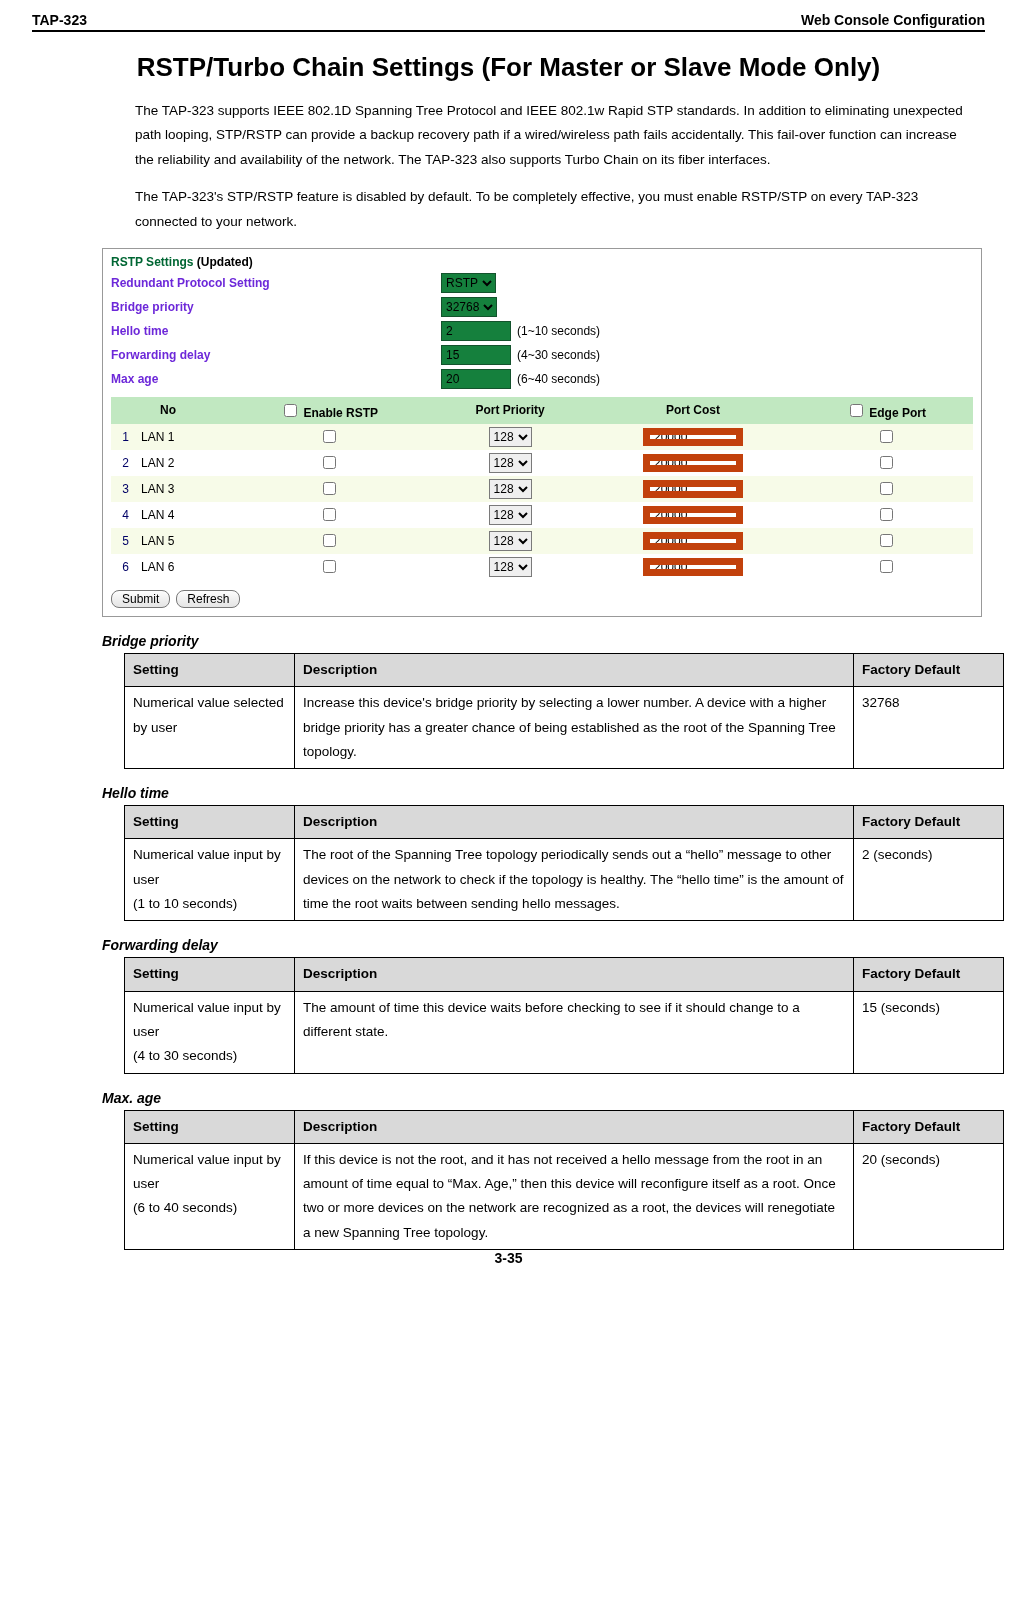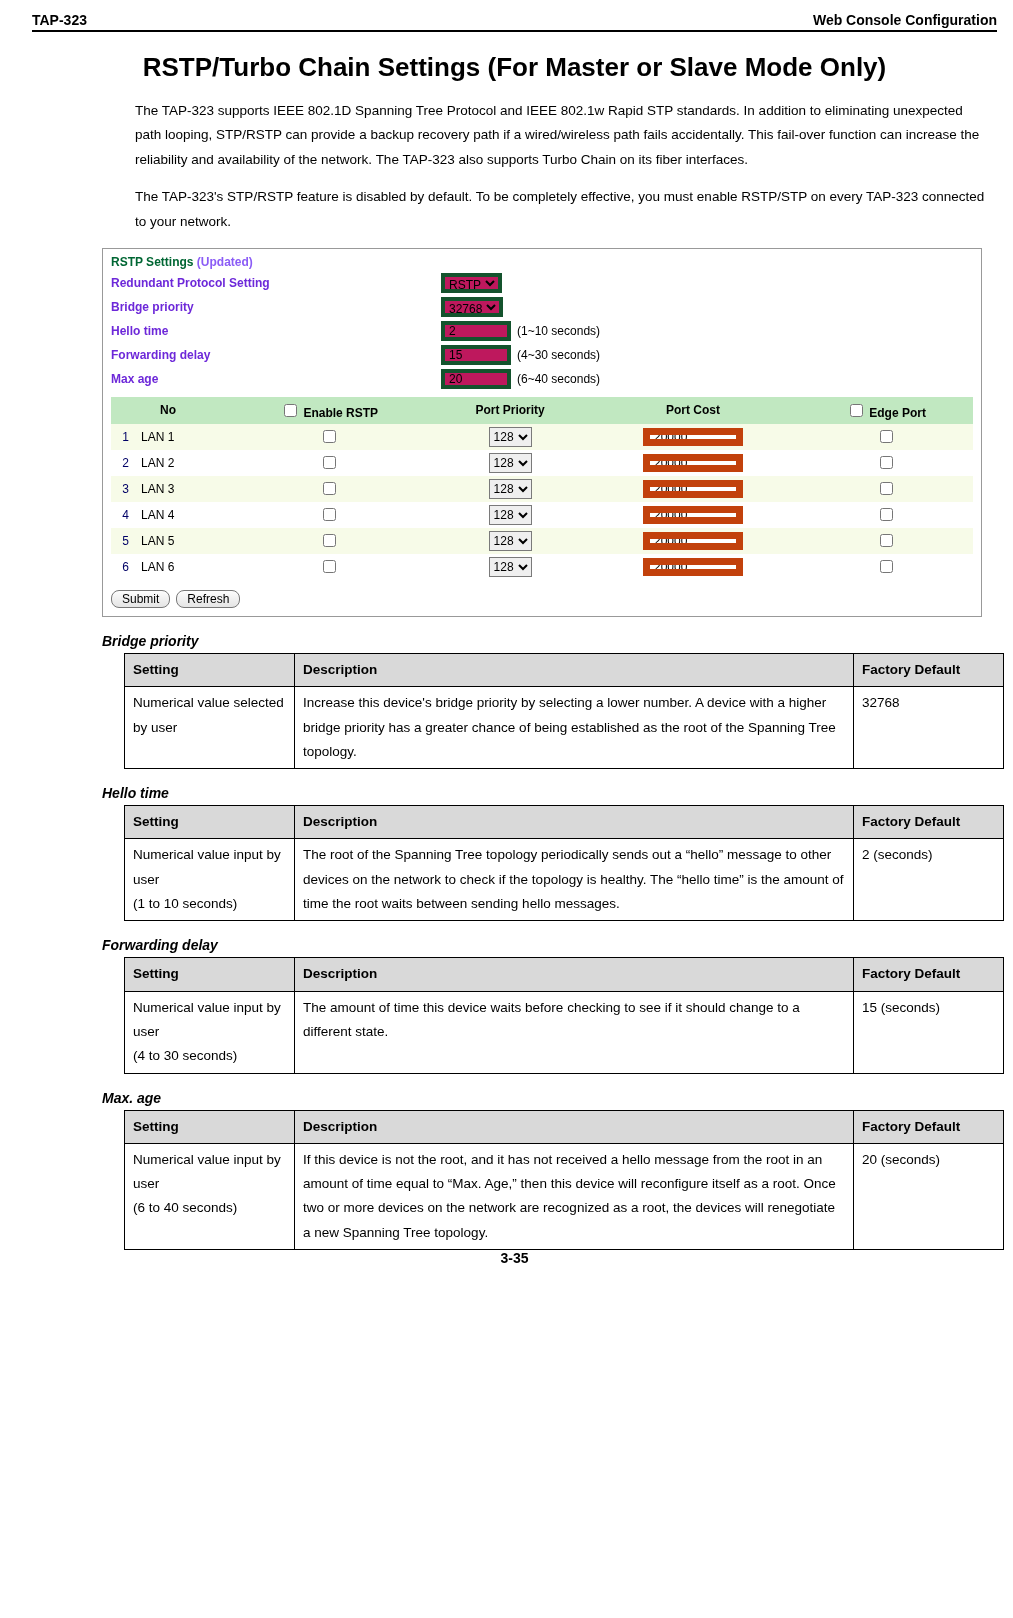--- a/index.html
+++ b/index.html
@@ -6,21 +6,21 @@
   body {
     font-family: Verdana, Geneva, sans-serif;
     font-size: 13.5px;
     color: #000;
     background: #fff;
     margin: 0;
     padding: 0;
     width: 1013px;
   }
   .page {
-    padding: 12px 16px 40px 32px;
+    padding: 12px 28px 40px 32px;
   }
   .top-header {
     display: flex;
     justify-content: space-between;
     font-weight: bold;
     font-size: 14px;
     border-bottom: 2px solid #000;
     padding-bottom: 2px;
     margin-bottom: 18px;
   }
@@ -41,26 +41,26 @@
   
   .ui-box {
     margin: 14px 0 14px 70px;
     border: 1px solid #999;
     padding: 6px 8px 8px 8px;
     width: 880px;
     font-family: Arial, sans-serif;
     font-size: 12px;
   }
   .ui-title .t1 { color:#006633; font-weight:bold; }
-  .ui-title .t2 { color:#8b5cf6; font-weight:bold; }
+  .ui-title .t2 { color:#000000; font-weight:bold; }
   .ui-form-row { display:flex; align-items:center; margin-top:4px; }
   .ui-form-row .lbl { color:#6d28d9; font-weight:bold; width:330px; font-size:12px;}
   .ui-form-row .ctl { display:flex; align-items:center; gap:6px; }
   .ui-form-row select, .ui-form-row input[type=text] {
-    font-size:12px; height:20px; border:4px solid #14532d; background:#be185d;
+    font-size:12px; height:20px; border:1px solid #14532d; background:#15803d;
   }
   .ui-form-row input[type=text]{ width:70px; padding:0 4px;}
   .ui-form-row .hint{ font-size:12px; color:#000;}
   .port-table { width:100%; border-collapse:collapse; margin-top:8px; font-size:12px;}
   .port-table th { background:#c1e8c1; font-weight:bold; padding:4px 6px; text-align:center; }
   .port-table td { padding:3px 6px; text-align:center; }
   .port-table td.no { text-align:right; width:24px; color:#006; }
   .port-table td.name { text-align:left; width:90px; }
   .port-table tr.odd td { background:#f7fbe8; }
   .port-table tr.even td { background:#ffffff; }

